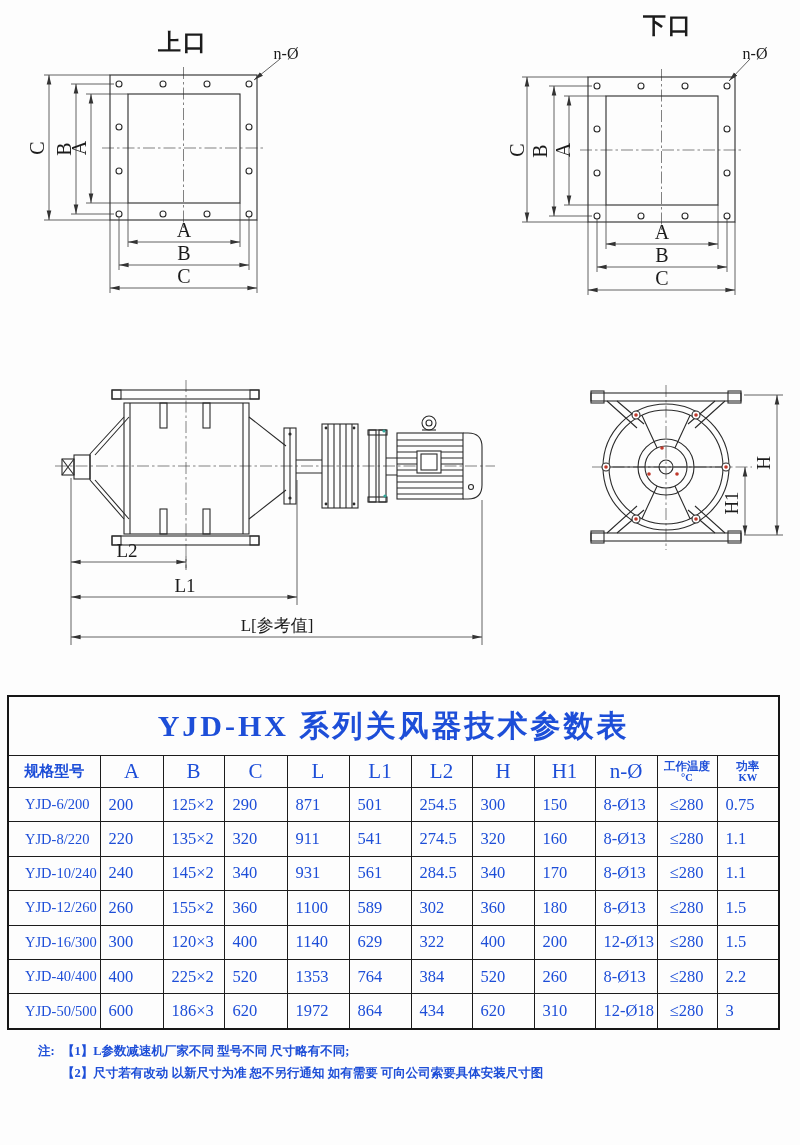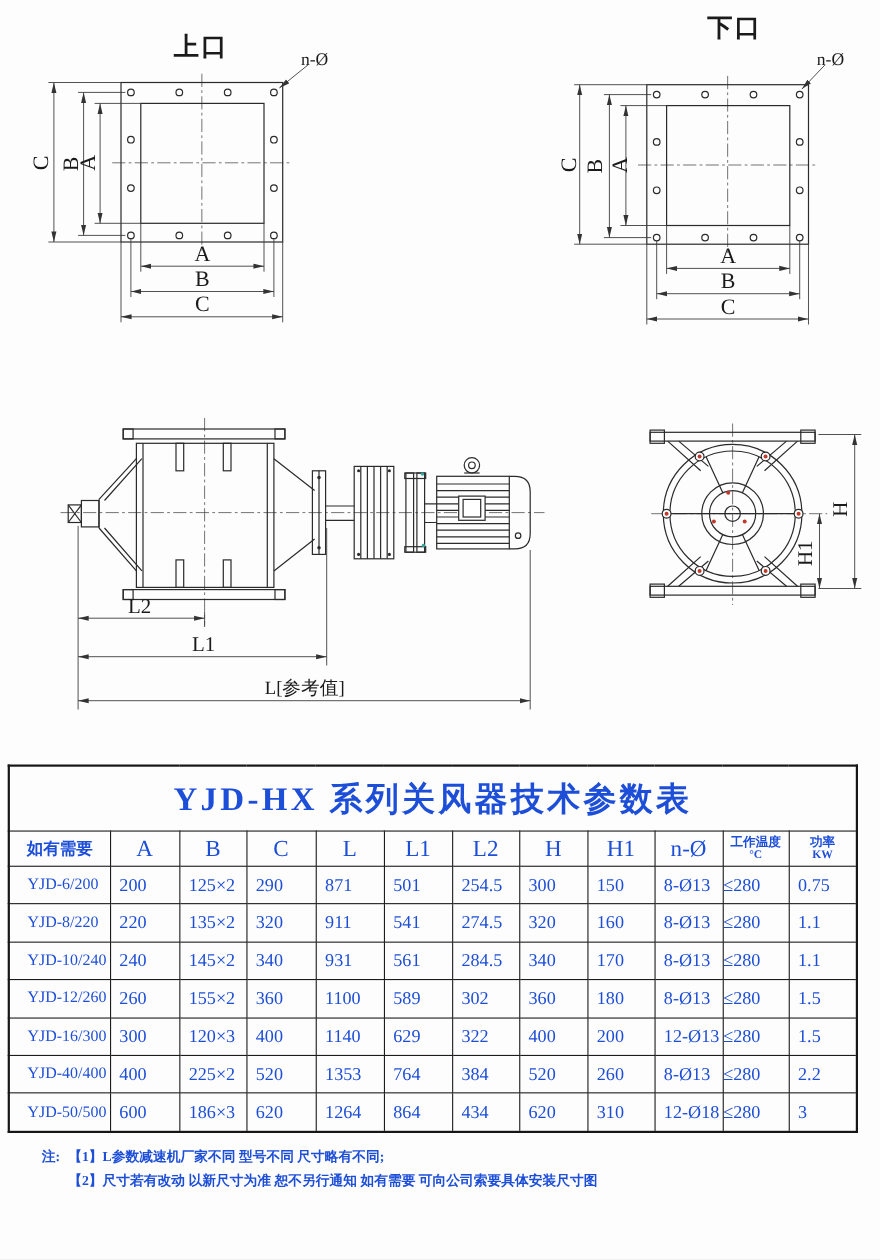--- a/index.html
+++ b/index.html
@@ -31,21 +31,21 @@
     border:2.2px solid #161616;
   }
   .spec-table td,.spec-table th{border:1.5px solid #1c1c1c; overflow:hidden; white-space:nowrap;}
   .title-cell{height:56px; font-size:30px; font-weight:bold; text-align:center; letter-spacing:3px;}
   .spec-table thead th{height:29px; font-size:21px; font-weight:normal; text-align:center;}
   .spec-table thead th.model-col{font-size:15px; font-weight:bold;}
   .spec-table thead th.two-line{font-size:11.5px; font-weight:bold; line-height:1.05;}
   .spec-table thead th.two-line .sub{display:block; font-size:10.5px; font-weight:bold;}
   .spec-table tbody td{height:31.4px; font-size:16.5px; text-align:left; padding-left:8px;}
   .spec-table tbody td:first-child{font-size:14.5px; padding-left:16px;}
-  .spec-table tbody td:nth-child(11){padding-left:0;}
+  .spec-table tbody td:nth-child(11){text-align:center; padding-left:0;}
 
   
   .notes{position:absolute; left:38px; top:1040px; font-size:12.5px; font-weight:bold; line-height:22px;}
   .note-line{display:flex;}
   .note-prefix{width:24px; flex:0 0 24px;}
 </style>
 </head>
 <body>
 
 <div class="page">
@@ -245,21 +245,21 @@
       <col style="width:61px">
         <col style="width:62px">
         <col style="width:60px">
         <col style="width:62px">
     </colgroup>
     <thead>
       <tr>
         <td class="title-cell" colspan="12">YJD-HX 系列关风器技术参数表</td>
       </tr>
       <tr>
-        <th class="model-col">如有需要</th>
+        <th class="model-col">规格型号</th>
         <th>A</th>
         <th>B</th>
         <th>C</th>
         <th>L</th>
         <th>L1</th>
         <th>L2</th>
         <th>H</th>
         <th>H1</th>
         <th>n-Ø</th>
         <th class="two-line">
@@ -355,21 +355,21 @@
           <td>260</td>
           <td>8-Ø13</td>
           <td>≤280</td>
           <td>2.2</td>
         </tr>
         <tr>
           <td>YJD-50/500</td>
           <td>600</td>
           <td>186×3</td>
           <td>620</td>
-          <td>1264</td>
+          <td>1972</td>
           <td>864</td>
           <td>434</td>
           <td>620</td>
           <td>310</td>
           <td>12-Ø18</td>
           <td>≤280</td>
           <td>3</td>
         </tr>
       </tbody>
   </table>

